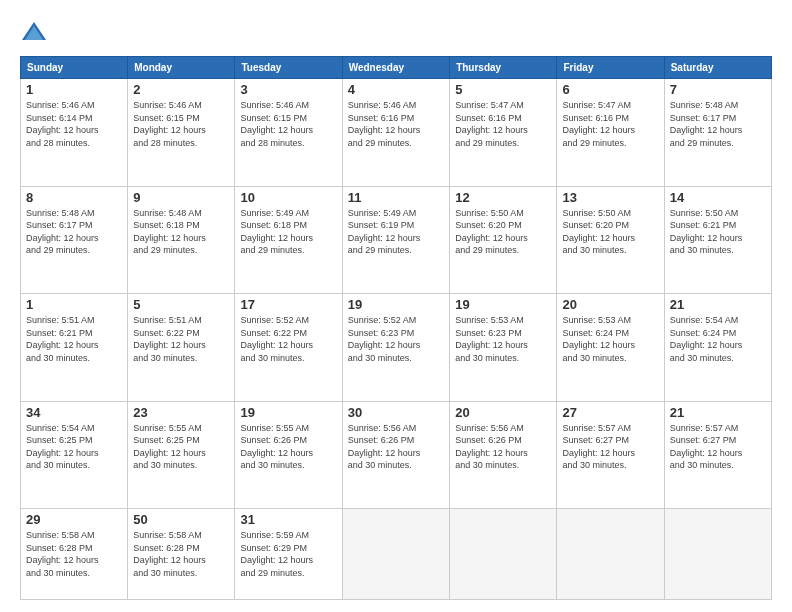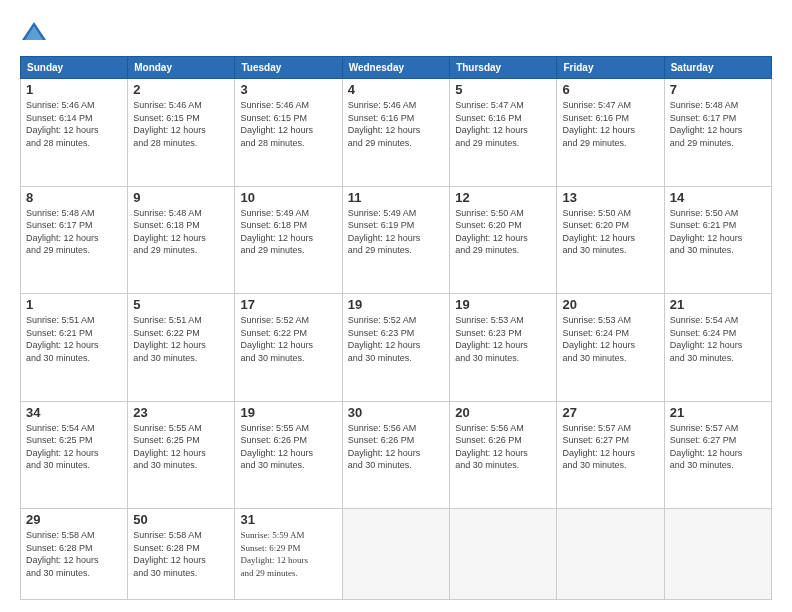--- a/index.html
+++ b/index.html
@@ -352,21 +352,21 @@
           </td>
           <td>
             <span class="day-number">50</span>
             <div class="day-info" style="white-space: pre-line;">Sunrise: 5:58 AM
 Sunset: 6:28 PM
 Daylight: 12 hours
 and 30 minutes.</div>
           </td>
           <td>
             <span class="day-number">31</span>
-            <div class="day-info" style="white-space: pre-line; font-family: Liberation Serif, serif;">Sunrise: 5:59 AM
+            <div class="day-info" style="white-space: pre-line;">Sunrise: 5:59 AM
 Sunset: 6:29 PM
 Daylight: 12 hours
 and 29 minutes.</div>
           </td>
           <td class="empty"></td>
           <td class="empty"></td>
           <td class="empty"></td>
           <td class="empty"></td>
         </tr>
       </tbody>

